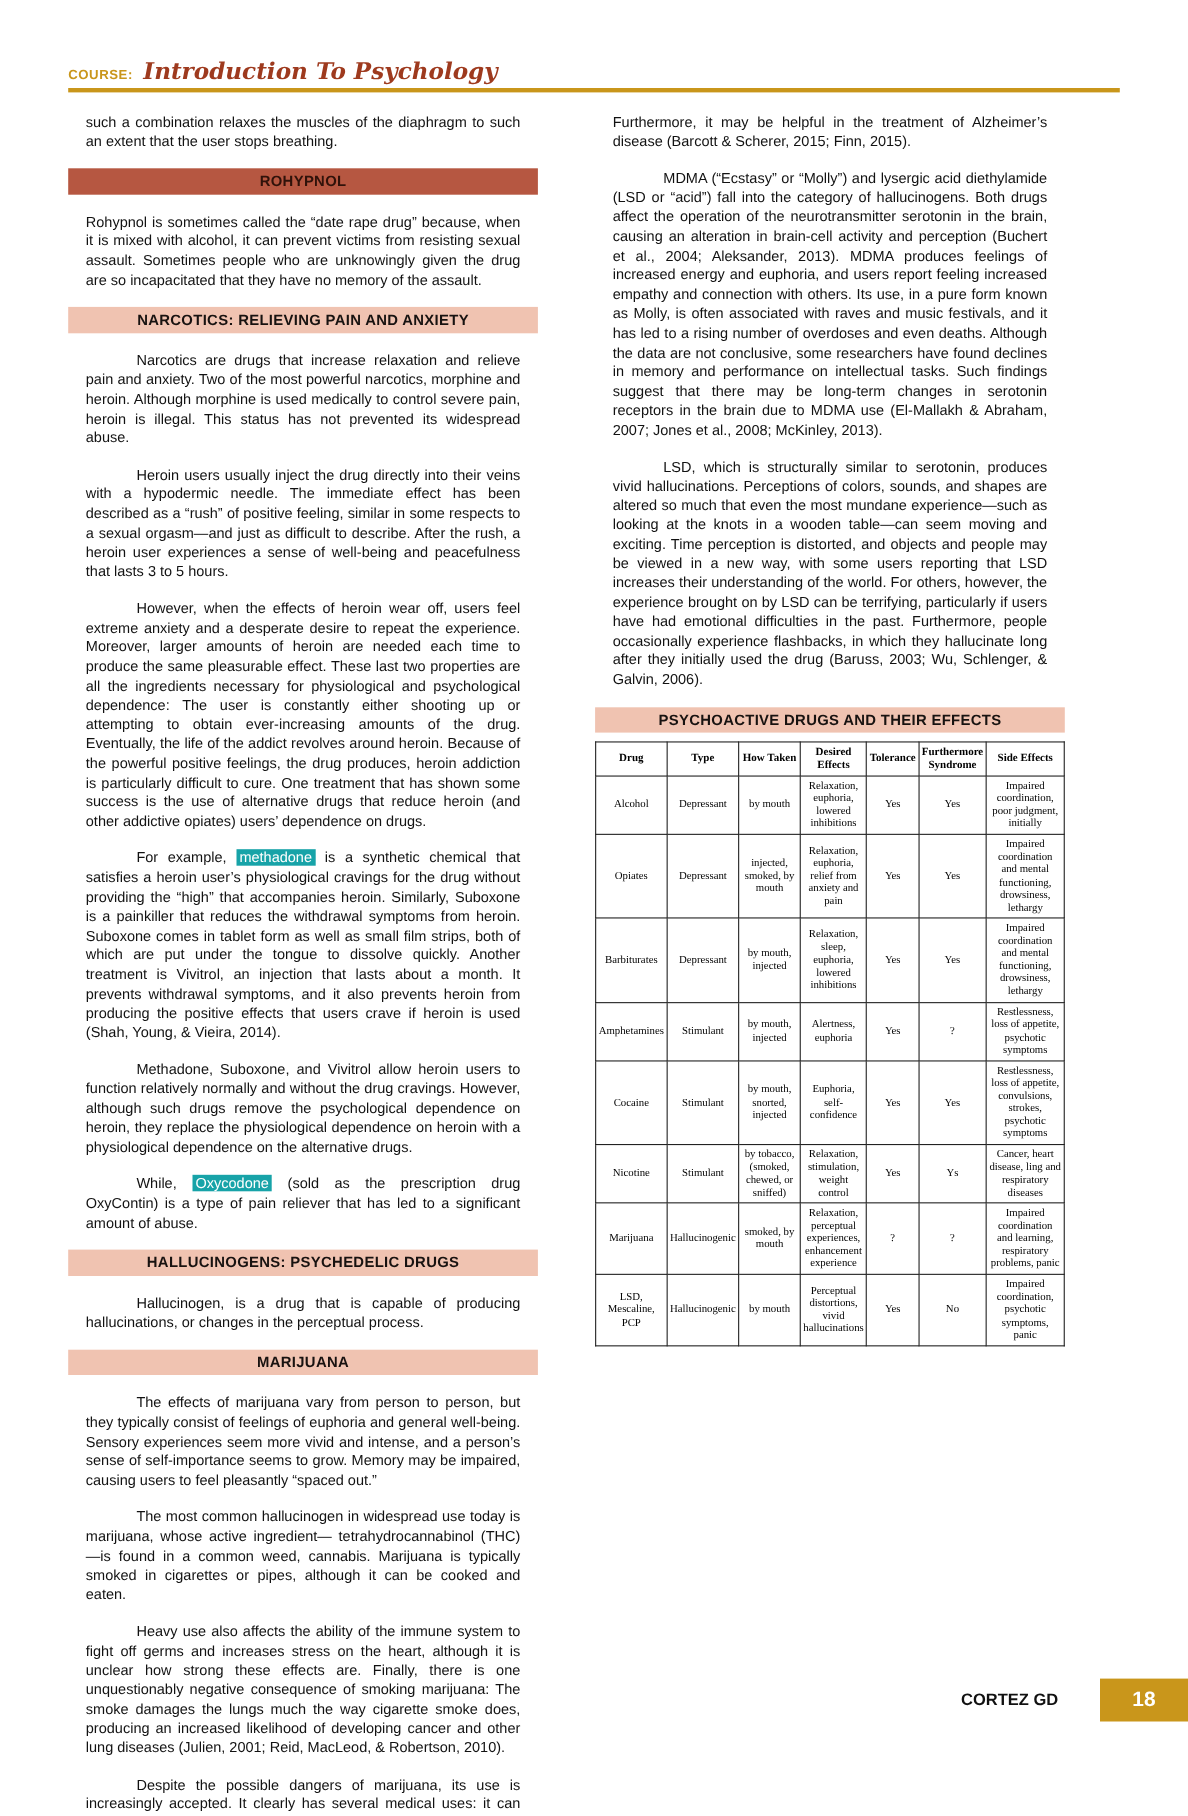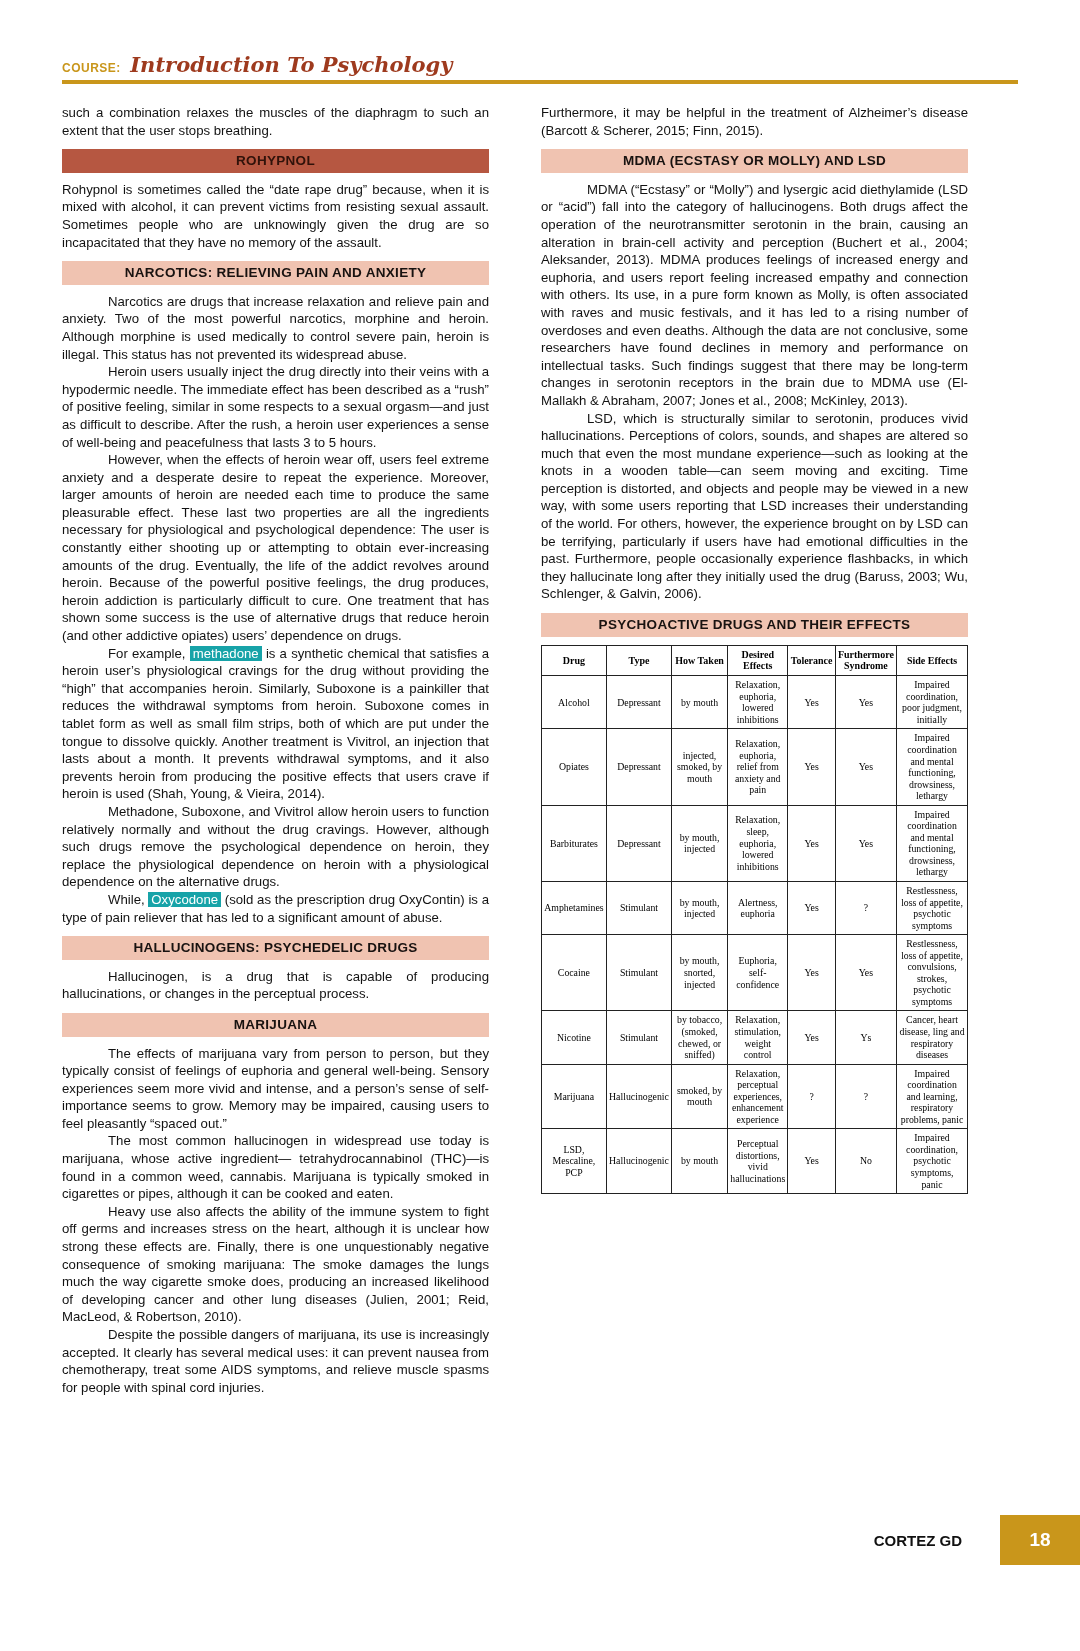--- a/index.html
+++ b/index.html
@@ -16,21 +16,21 @@
     position:relative;
     width:1080px;height:1651px;
     margin:0 auto;
     background:#ffffff;
     padding:52px 62px 0 62px;
     overflow:hidden;
   }
   .page-header{
     border-bottom:4px solid var(--gold);
     padding-bottom:3px;
-    margin-bottom:20px;
+    margin-bottom:2px;
   }
   .course-label{
     color:var(--gold);
     font-weight:bold;
     font-size:12px;
     letter-spacing:.5px;
   }
   .course-title{
     color:var(--title-red);
     font-family:"DejaVu Serif", serif;
@@ -39,21 +39,21 @@
     font-size:21px;
     margin-left:5px;
   }
   .content{display:flex;gap:52px;}
   .column{
     flex:0 0 427px;width:427px;
     font-size:13.2px;line-height:17.6px;
     text-align:justify;
     color:#121212;
   }
-  .para{margin:0;}
+  .para{margin:16px;}
   .para.indent{text-indent:46px;}
   .heading{
     text-align:center;
     font-weight:bold;
     font-size:13.5px;
     letter-spacing:.3px;
     padding:3px 4px;
     margin:10px 0 8px 0;
   }
   .heading.light{background:var(--heading-light-bg);color:#181210;}
@@ -88,21 +88,21 @@
     display:flex;align-items:center;
   }
   .author{
     font-weight:bold;
     font-size:15px;
     color:#111;
     margin-right:38px;
   }
   .page-number{
     display:flex;align-items:center;justify-content:center;
-    width:80px;height:50px;
+    width:80px;height:39px;
     background:var(--gold);
     color:#fff;
     font-size:19px;font-weight:bold;
   }
 </style>
 </head>
 <body>
 
 <div class="page">
 
@@ -126,21 +126,20 @@
         <div class="heading light">HALLUCINOGENS: PSYCHEDELIC DRUGS</div>
         <p class="para indent">Hallucinogen, is a drug that is capable of producing hallucinations, or changes in the perceptual process.</p>
         <div class="heading light">MARIJUANA</div>
         <p class="para indent">The effects of marijuana vary from person to person, but they typically consist of feelings of euphoria and general well-being. Sensory experiences seem more vivid and intense, and a person’s sense of self-importance seems to grow. Memory may be impaired, causing users to feel pleasantly “spaced out.”</p>
         <p class="para indent">The most common hallucinogen in widespread use today is marijuana, whose active ingredient— tetrahydrocannabinol (THC)—is found in a common weed, cannabis. Marijuana is typically smoked in cigarettes or pipes, although it can be cooked and eaten.</p>
         <p class="para indent">Heavy use also affects the ability of the immune system to fight off germs and increases stress on the heart, although it is unclear how strong these effects are. Finally, there is one unquestionably negative consequence of smoking marijuana: The smoke damages the lungs much the way cigarette smoke does, producing an increased likelihood of developing cancer and other lung diseases (Julien, 2001; Reid, MacLeod, &amp; Robertson, 2010).</p>
         <p class="para indent">Despite the possible dangers of marijuana, its use is increasingly accepted. It clearly has several medical uses: it can prevent nausea from chemotherapy, treat some AIDS symptoms, and relieve muscle spasms for people with spinal cord injuries.</p>
       </section>
     <section class="column">
         <p class="para">Furthermore, it may be helpful in the treatment of Alzheimer’s disease (Barcott &amp; Scherer, 2015; Finn, 2015).</p>
-        <div class="heading light">MDMA (ECSTASY OR MOLLY) AND LSD</div>
         <p class="para indent">MDMA (“Ecstasy” or “Molly”) and lysergic acid diethylamide (LSD or “acid”) fall into the category of hallucinogens. Both drugs affect the operation of the neurotransmitter serotonin in the brain, causing an alteration in brain-cell activity and perception (Buchert et al., 2004; Aleksander, 2013). MDMA produces feelings of increased energy and euphoria, and users report feeling increased empathy and connection with others. Its use, in a pure form known as Molly, is often associated with raves and music festivals, and it has led to a rising number of overdoses and even deaths. Although the data are not conclusive, some researchers have found declines in memory and performance on intellectual tasks. Such findings suggest that there may be long-term changes in serotonin receptors in the brain due to MDMA use (El-Mallakh &amp; Abraham, 2007; Jones et al., 2008; McKinley, 2013).</p>
         <p class="para indent">LSD, which is structurally similar to serotonin, produces vivid hallucinations. Perceptions of colors, sounds, and shapes are altered so much that even the most mundane experience—such as looking at the knots in a wooden table—can seem moving and exciting. Time perception is distorted, and objects and people may be viewed in a new way, with some users reporting that LSD increases their understanding of the world. For others, however, the experience brought on by LSD can be terrifying, particularly if users have had emotional difficulties in the past. Furthermore, people occasionally experience flashbacks, in which they hallucinate long after they initially used the drug (Baruss, 2003; Wu, Schlenger, &amp; Galvin, 2006).</p>
         <div class="heading light">PSYCHOACTIVE DRUGS AND THEIR EFFECTS</div>
         <table class="doc-table">
           <thead>
             <tr>
               <th>Drug</th>
               <th>Type</th>
               <th>How Taken</th>
               <th>Desired Effects</th>

